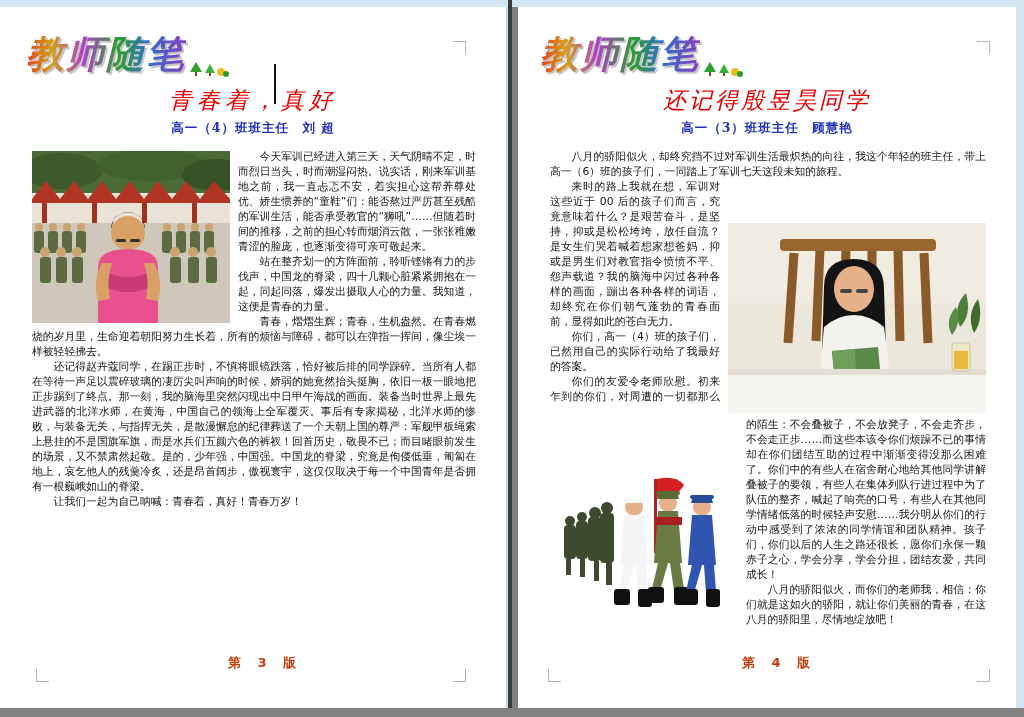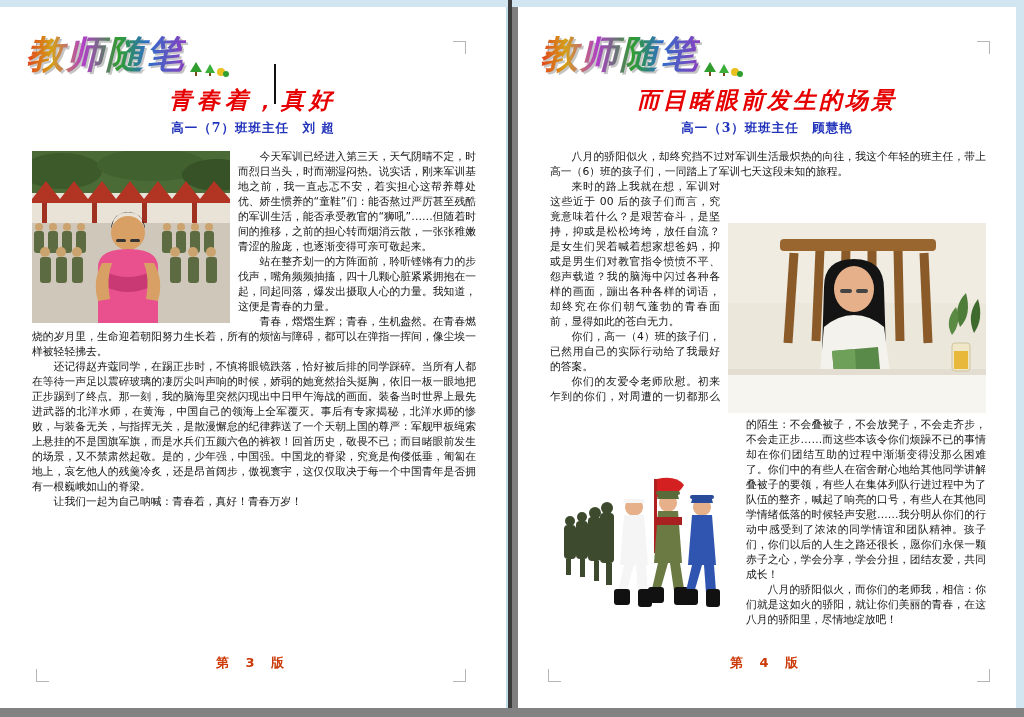--- a/index.html
+++ b/index.html
@@ -24,34 +24,34 @@
   .masthead-row{position:relative;height:52px;margin:22px 0 0 26px;}
   .masthead{display:inline-block;font-family:"DejaVu Serif","Liberation Serif",serif;
      font-style:italic;font-weight:bold;font-size:38px;letter-spacing:2px;
      background:linear-gradient(90deg,#e2401e 0%,#d4a017 16%,#b040c8 36%,#2f9e2f 58%,#2f6ec8 76%,#8a3fc0 100%);
      -webkit-background-clip:text;background-clip:text;color:transparent;
      filter:drop-shadow(2px 2px 0px rgba(150,150,150,0.55));}
   .trees{display:inline-block;vertical-align:bottom;margin-left:2px;}
   .cursor-line{position:absolute;left:248px;top:35px;width:2px;height:40px;background:#111;}
 
   .page-title{margin:4px 0 2px 0;text-align:center;
-     font-family:"DejaVu Serif","Liberation Serif",serif;font-weight:bold;font-style:italic;
+     font-family:"DejaVu Serif","Liberation Serif",serif;font-weight:normal;font-style:italic;
      font-size:23px;letter-spacing:5px;color:#e60000;}
   .byline{text-align:center;color:#2233bb;font-weight:bold;font-size:12.5px;letter-spacing:1px;
      font-family:"DejaVu Serif","Liberation Serif",serif;margin:4px 0 6px 0;}
 
   .page-body{position:relative;margin:12px 30px 0 32px;color:#141414;
      font-size:10.8px;line-height:15px;text-align:justify;overflow:hidden;}
   .page-left .page-body{height:508px;}
   .page-right .page-body{height:528px;}
   .para{text-indent:2em;margin:0;}
   .photo-left{float:left;width:198px;height:172px;margin:2px 8px 4px 0;}
   .photo-right{float:right;width:258px;height:190px;margin:44px 0 4px 8px;}
   .soldiers-left{float:left;width:188px;height:138px;margin:56px 8px 2px 0;}
-  .page-footer{position:absolute;left:0;bottom:36px;width:100%;text-align:center;
+  .page-footer{position:absolute;left:12px;bottom:36px;width:100%;text-align:center;
      color:#cc3a08;font-weight:bold;font-size:13px;letter-spacing:6px;}
   svg{display:block;}
 </style>
 </head>
 <body>
 
 <div id="stage">
   <div class="top-strip"></div>
 
   <div class="page page-left">
@@ -66,21 +66,21 @@
             <rect x="7" y="12" width="2" height="4" fill="#7a4a1a"></rect>
           <polygon points="22,4 27,13 17,13" fill="#3ab03a"></polygon>
             <rect x="21" y="13" width="2" height="3" fill="#7a4a1a"></rect>
           <circle cx="33" cy="12" r="4" fill="#e8c020"></circle>
             <circle cx="38" cy="14" r="3" fill="#2f9e2f"></circle>
         </svg></span>
       <div class="cursor-line"></div>
     </div>
 
     <div class="page-title">青春着，真好</div>
-    <div class="byline">高一（7）班班主任　刘 超</div>
+    <div class="byline">高一（4）班班主任　刘 超</div>
 
     <div class="page-body">
       <div class="photo-left">
         <svg width="198" height="172" viewBox="0 0 198 172">
           <rect width="198" height="172" fill="#cfc8ba"></rect>
           <rect width="198" height="42" fill="#4a6b35"></rect>
           <ellipse cx="30" cy="20" rx="40" ry="18" fill="#3c5a2a"></ellipse>
           <ellipse cx="120" cy="14" rx="55" ry="16" fill="#41612e"></ellipse>
           <ellipse cx="185" cy="24" rx="35" ry="16" fill="#375226"></ellipse>
           <rect y="42" width="198" height="30" fill="#e9e2d6"></rect>
@@ -127,21 +127,21 @@
             <rect x="84" y="88" width="10" height="3" rx="1.5" fill="#333"></rect>
               <rect x="98" y="88" width="10" height="3" rx="1.5" fill="#333"></rect>
             <path d="M66 172 L66 116 Q66 98 96 98 Q126 98 126 116 L126 172 Z" fill="#e8518d"></path>
             <path d="M72 120 Q96 132 120 120 L118 136 Q96 146 74 136 Z" fill="#c93a74"></path>
             <path d="M70 112 Q60 130 66 150 L78 148 Q74 128 80 112 Z" fill="#d9a066"></path>
             <path d="M122 112 Q132 130 126 150 L114 148 Q118 128 112 112 Z" fill="#d9a066"></path>
           </g>
         </svg>
       </div>
       <p class="para">今天军训已经进入第三天，天气阴晴不定，时而烈日当头，时而潮湿闷热。说实话，刚来军训基地之前，我一直忐忑不安，着实担心这帮养尊处优、娇生惯养的“童鞋”们：能否熬过严厉甚至残酷的军训生活，能否承受教官的“狮吼”……但随着时间的推移，之前的担心转而烟消云散，一张张稚嫩青涩的脸庞，也逐渐变得可亲可敬起来。</p>
-      <p class="para">站在整齐划一的方阵面前，聆听铿锵有力的步伐声，嘴角频频抽搐，四十几颗心脏紧紧拥抱在一起，同起同落，爆发出摄取人心的力量。我知道，这便是青春的力量。</p>
+      <p class="para">站在整齐划一的方阵面前，聆听铿锵有力的步伐声，中国龙的脊梁，四十几颗心脏紧紧拥抱在一起，同起同落，爆发出摄取人心的力量。我知道，这便是青春的力量。</p>
       <p class="para">青春，熠熠生辉；青春，生机盎然。在青春燃烧的岁月里，生命迎着朝阳努力生长着，所有的烦恼与障碍，都可以在弹指一挥间，像尘埃一样被轻轻拂去。</p>
       <p class="para">还记得赵卉蔻同学，在踢正步时，不慎将眼镜跌落，恰好被后排的同学踩碎。当所有人都在等待一声足以震碎玻璃的凄厉尖叫声响的时候，娇弱的她竟然抬头挺胸，依旧一板一眼地把正步踢到了终点。那一刻，我的脑海里突然闪现出中日甲午海战的画面。装备当时世界上最先进武器的北洋水师，在黄海，中国自己的领海上全军覆灭。事后有专家揭秘，北洋水师的惨败，与装备无关，与指挥无关，是散漫懈怠的纪律葬送了一个天朝上国的尊严：军舰甲板绳索上悬挂的不是国旗军旗，而是水兵们五颜六色的裤衩！回首历史，敬畏不已；而目睹眼前发生的场景，又不禁肃然起敬。是的，少年强，中国强。中国龙的脊梁，究竟是佝偻低垂，匍匐在地上，哀乞他人的残羹冷炙，还是昂首阔步，傲视寰宇，这仅仅取决于每一个中国青年是否拥有一根巍峨如山的脊梁。</p>
       <p class="para">让我们一起为自己呐喊：青春着，真好！青春万岁！</p>
     </div>
 
     <div class="page-footer">第 3 版</div>
   </div>
 
   <div class="page page-right">
     <div class="crop tl" style="left:30px;top:34px;"></div>
@@ -153,21 +153,21 @@
       <span class="masthead">教师随笔</span><span class="trees"><svg width="42" height="20" viewBox="0 0 42 20">
           <polygon points="8,2 14,12 2,12" fill="#2f9e2f"></polygon>
             <rect x="7" y="12" width="2" height="4" fill="#7a4a1a"></rect>
           <polygon points="22,4 27,13 17,13" fill="#3ab03a"></polygon>
             <rect x="21" y="13" width="2" height="3" fill="#7a4a1a"></rect>
           <circle cx="33" cy="12" r="4" fill="#e8c020"></circle>
             <circle cx="38" cy="14" r="3" fill="#2f9e2f"></circle>
         </svg></span>
     </div>
 
-    <div class="page-title" style="letter-spacing:3px;">而目睹眼前发生的场景</div>
+    <div class="page-title" style="letter-spacing:3px;">还记得殷昱昊同学</div>
     <div class="byline">高一（3）班班主任　顾慧艳</div>
 
     <div class="page-body">
       <p class="para">八月的骄阳似火，却终究挡不过对军训生活最炽热的向往，我这个年轻的班主任，带上高一（6）班的孩子们，一同踏上了军训七天这段未知的旅程。</p>
       <div class="photo-right">
         <svg width="258" height="190" viewBox="0 0 258 190">
           <rect width="258" height="190" fill="#ece7db"></rect>
           <rect width="258" height="80" fill="#f0ece2"></rect>
           <g stroke="#8a5a28" stroke-width="9">
             <line x1="66" y1="30" x2="60" y2="120"></line>

